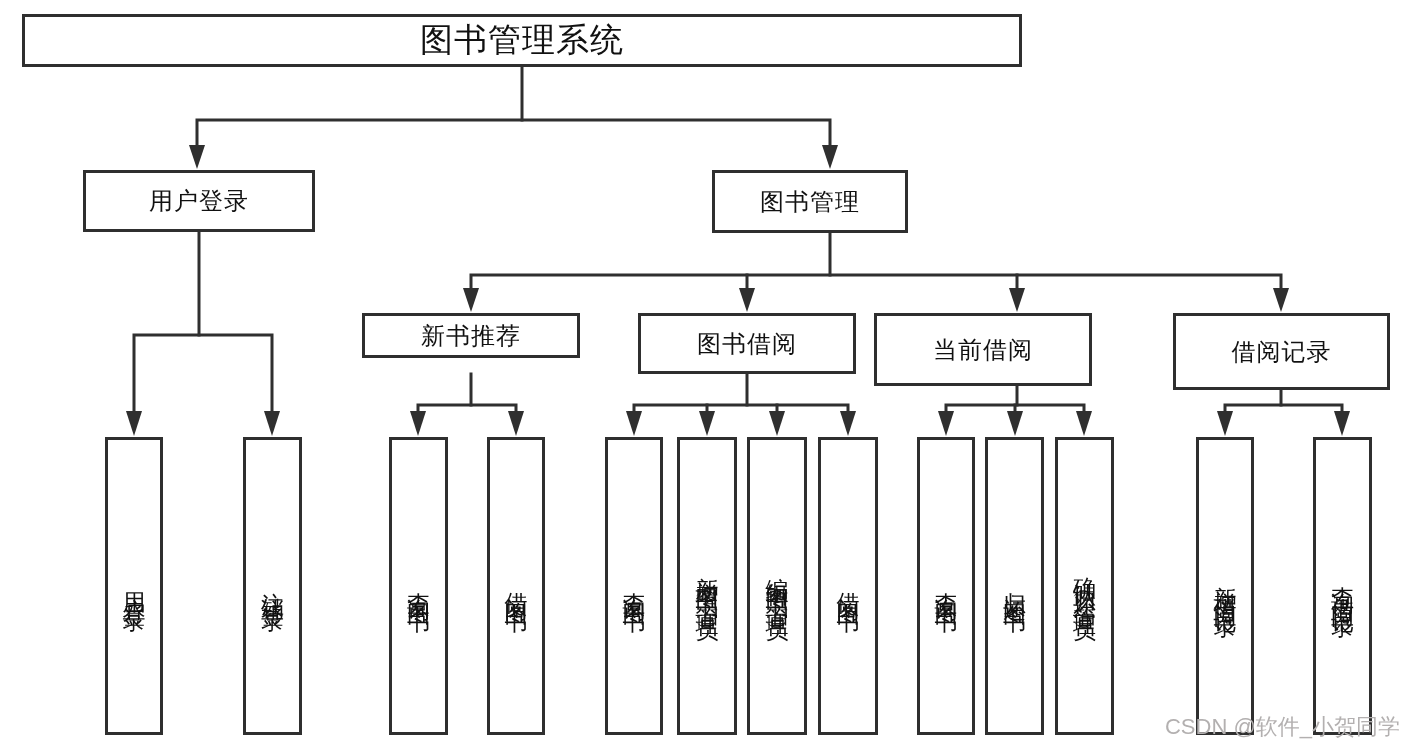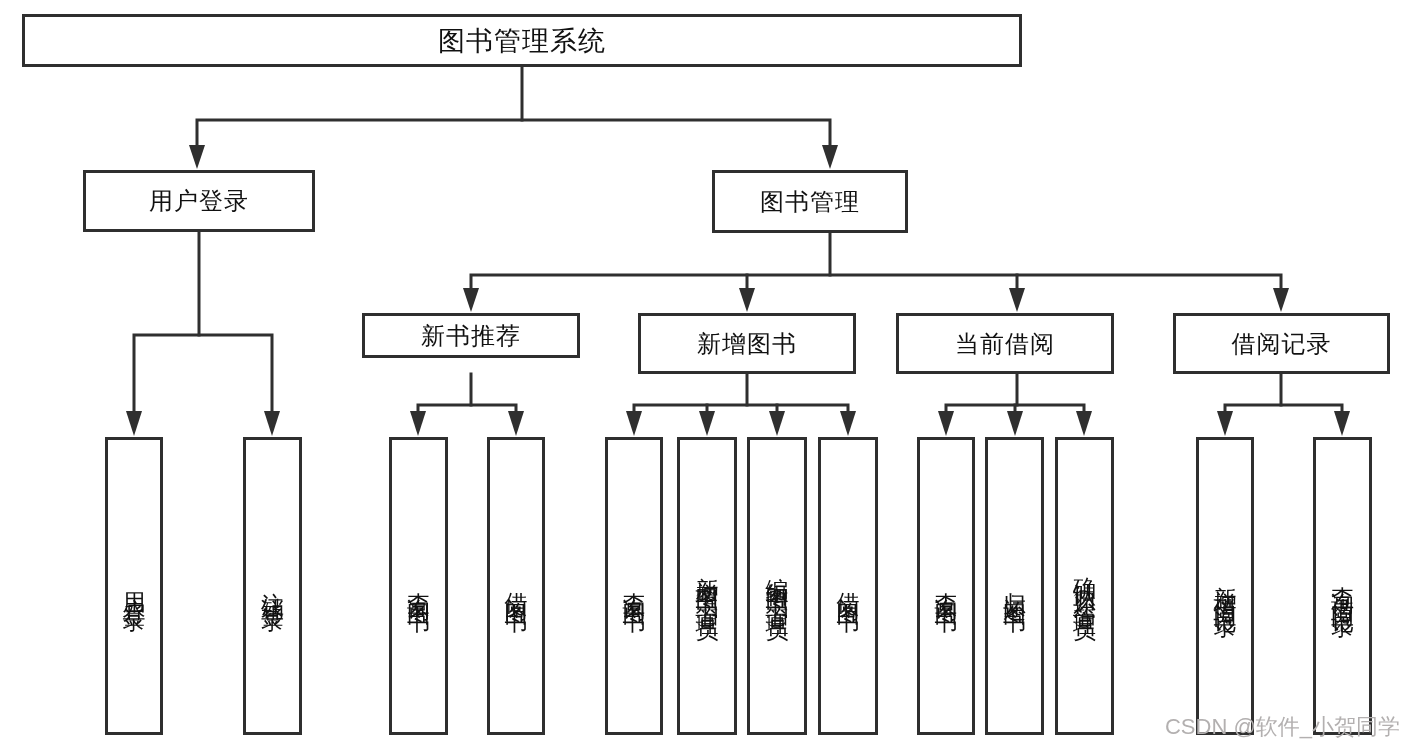--- a/index.html
+++ b/index.html
@@ -7,21 +7,21 @@
   .canvas{
     position:relative;width:1405px;height:747px;background:#ffffff;
     font-family:"Liberation Sans",sans-serif;color:#111111;overflow:hidden;
   }
   .connectors{position:absolute;left:0;top:0;width:1405px;height:747px;}
   .node{
     position:absolute;border:3px solid #2f2f2f;background:#ffffff;
     display:flex;align-items:center;justify-content:center;
   }
   .hlabel{font-size:24px;letter-spacing:1px;white-space:nowrap;}
-  .title .hlabel{font-size:27px;}
+  .title .hlabel{font-size:33px;}
   .vnode span{
     writing-mode:vertical-rl;text-orientation:mixed;
     font-size:23px;letter-spacing:6px;line-height:1;white-space:nowrap;
   }
   .watermark{
     position:absolute;left:1160px;top:712px;width:240px;
     font-size:22px;color:#b3b0b0;letter-spacing:0px;white-space:nowrap;
     text-align:right;
   }
 </style>
@@ -97,26 +97,26 @@
     <span class="hlabel">用户登录</span>
   </div>
   <div class="node" style="left:712px;top:170px;width:196px;height:63px">
     <span class="hlabel">图书管理</span>
   </div>
 
   <div class="node" style="left:362px;top:313px;width:218px;height:45px">
     <span class="hlabel">新书推荐</span>
   </div>
   <div class="node" style="left:638px;top:313px;width:218px;height:61px">
-    <span class="hlabel">新增图书</span>
+    <span class="hlabel">图书借阅</span>
   </div>
-  <div class="node" style="left:896px;top:313px;width:218px;height:61px">
+  <div class="node" style="left:874px;top:313px;width:218px;height:73px">
     <span class="hlabel">当前借阅</span>
   </div>
-  <div class="node" style="left:1173px;top:313px;width:217px;height:61px">
+  <div class="node" style="left:1173px;top:313px;width:217px;height:77px">
     <span class="hlabel">借阅记录</span>
   </div>
 
   <div class="node vnode" style="left:105px;top:437px;width:58px;height:298px">
     <span>用户登录</span>
   </div>
   <div class="node vnode" style="left:243px;top:437px;width:59px;height:298px">
     <span>注销登录</span>
   </div>
 

